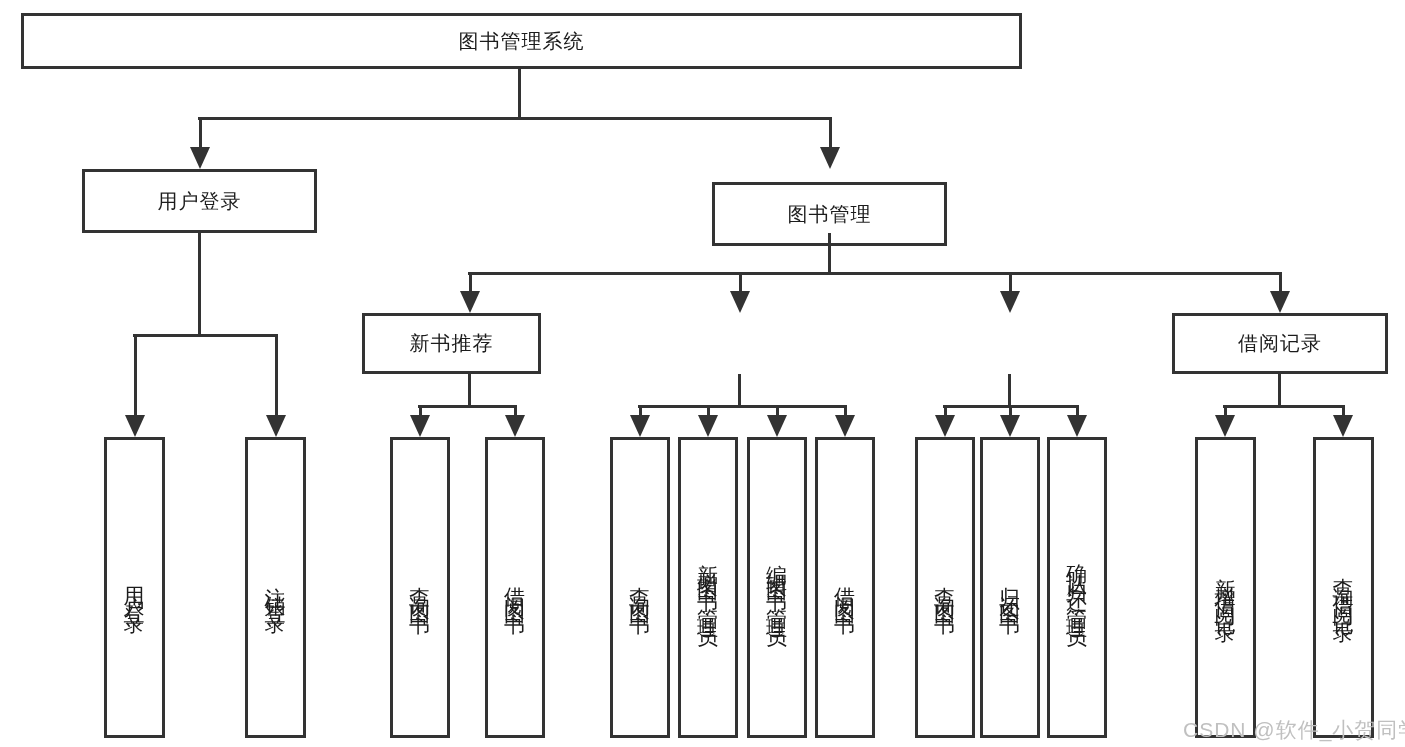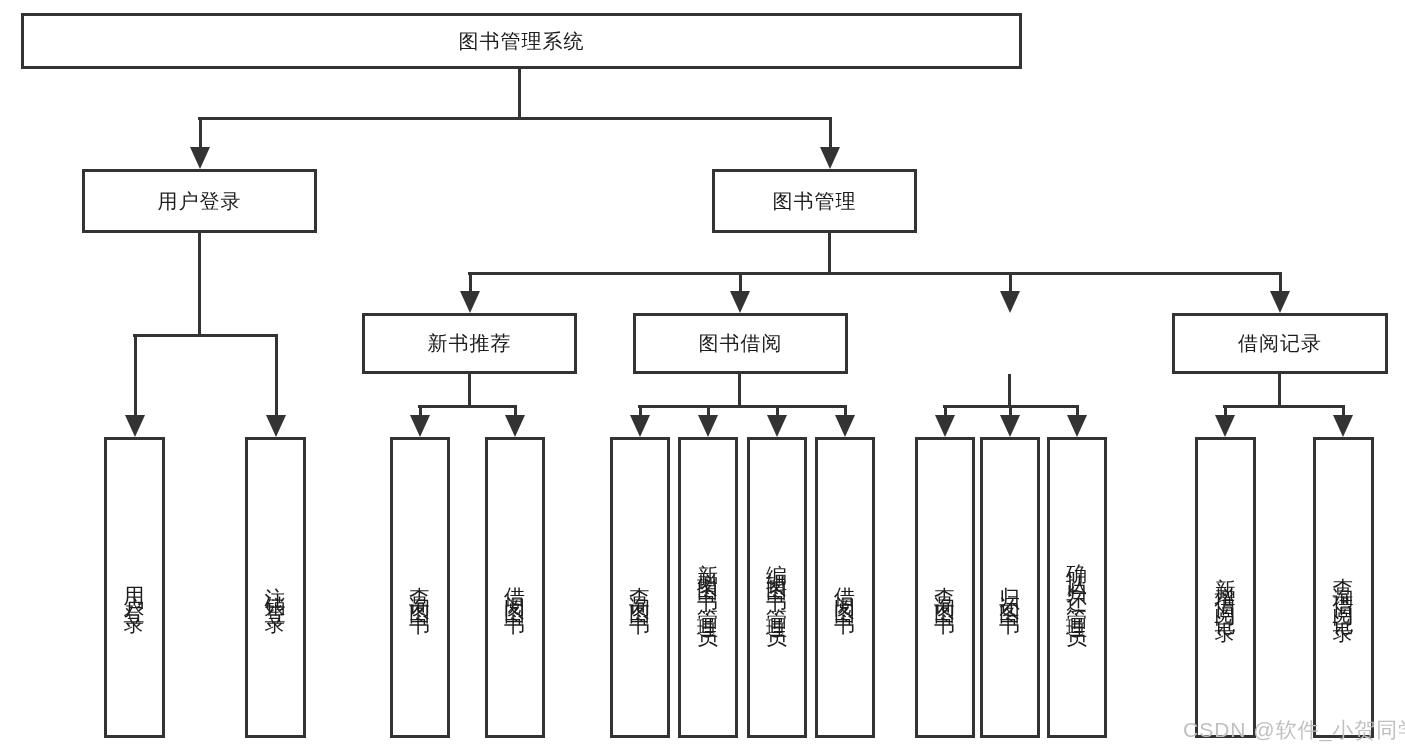--- a/index.html
+++ b/index.html
@@ -40,22 +40,22 @@
     font-size:21px;
     color:#c0c0c0;
     letter-spacing:1px;
     z-index:10;
     white-space:nowrap;
   }
 
   
   #n-root{left:21px;top:13px;width:1001px;height:56px;}
   #n-user-login{left:82px;top:169px;width:235px;height:64px;}
-  #n-book-mgmt{left:712px;top:169px;width:205px;height:64px;}
-  #n-new-book{left:362px;top:313px;width:215px;height:61px;}
+  #n-book-mgmt{left:712px;top:182px;width:235px;height:64px;}
+  #n-new-book{left:362px;top:313px;width:179px;height:61px;}
   #n-book-borrow{left:633px;top:313px;width:215px;height:61px;}
   #n-current-borrow{left:902px;top:313px;width:216px;height:61px;}
   #n-borrow-record{left:1172px;top:313px;width:216px;height:61px;}
 
   .leaf{top:437px;height:301px;}
   #l-ul-login{left:104px;width:61px;}
   #l-ul-logout{left:245px;width:61px;}
   #l-nb-query{left:390px;width:60px;}
   #l-nb-borrow{left:485px;width:60px;}
   #l-bb-query{left:610px;width:60px;}
@@ -79,23 +79,20 @@
 
   <div class="node h-node" id="n-user-login">
     <span>用户登录</span>
   </div>
   <div class="node h-node" id="n-book-mgmt">
     <span>图书管理</span>
   </div>
 
   <div class="node h-node" id="n-new-book">
     <span>新书推荐</span>
-  </div>
-  <div class="node h-node" id="n-book-borrow">
-    <span>图书借阅</span>
   </div>
   <div class="node h-node" id="n-borrow-record">
     <span>借阅记录</span>
   </div>
 
   <div class="node v-node leaf" id="l-ul-login">
     <span>用户登录</span>
   </div>
   <div class="node v-node leaf" id="l-ul-logout">
     <span>注销登录</span>

